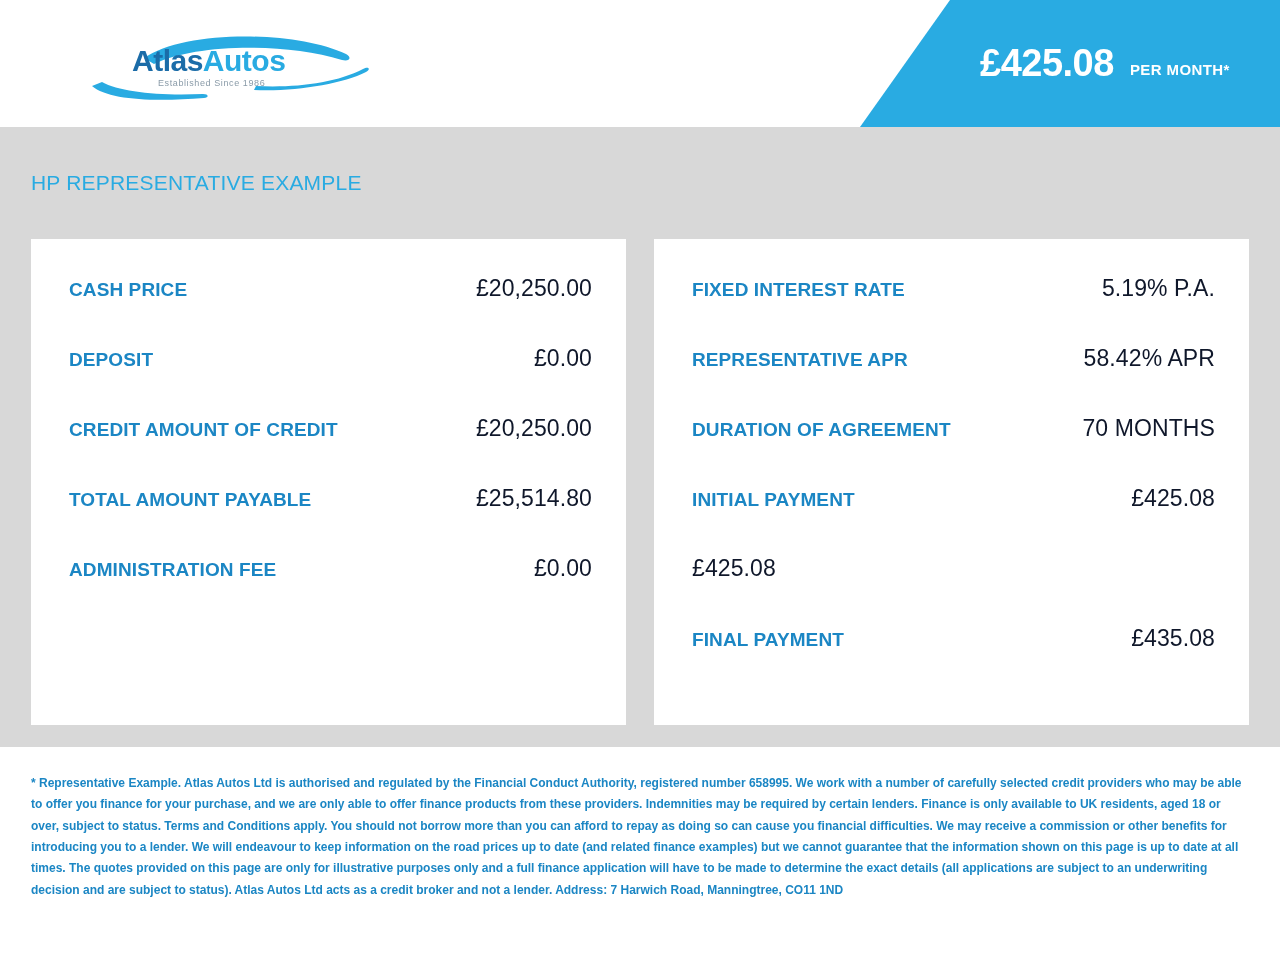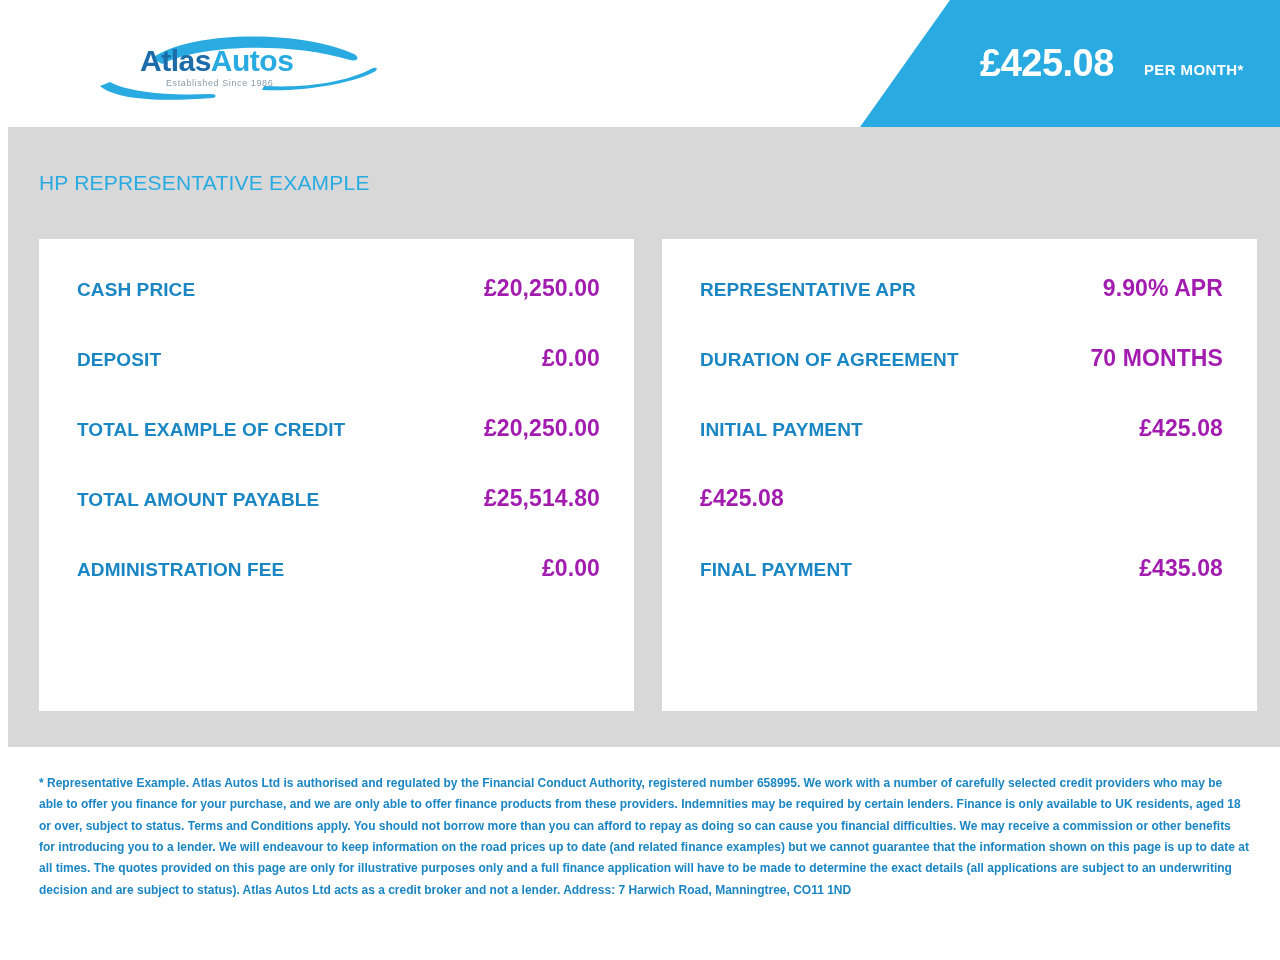--- a/index.html
+++ b/index.html
@@ -8,21 +8,20 @@
     height: 960px;
     font-family: "Liberation Sans", sans-serif;
     background: #ffffff;
     overflow: hidden;
   }
   .page {
     position: relative;
     width: 1280px;
     height: 960px;
     background: #ffffff;
-    padding-left: 8px;
   }
 
   
   .header {
     position: relative;
     height: 127px;
     background: #ffffff;
     overflow: hidden;
   }
   .logo-wrap {
@@ -77,21 +76,21 @@
     color: #ffffff;
     font-size: 38px;
     font-weight: bold;
     letter-spacing: -0.5px;
   }
   .price-period {
     color: #ffffff;
     font-size: 15px;
     font-weight: bold;
     letter-spacing: 0.4px;
-    margin-left: 30px;
+    margin-left: 16px;
     position: relative;
     top: 6px;
   }
 
   
   .body-area {
     position: relative;
     background: #d8d8d8;
     height: 620px;
     padding: 0;
@@ -126,23 +125,23 @@
     height: 70px;
   }
   .row-label {
     color: #1b86c4;
     font-size: 19px;
     font-weight: bold;
     letter-spacing: 0.1px;
     white-space: nowrap;
   }
   .row-value {
-    color: #a21caf;
+    color: #0f172a;
     font-size: 23px;
-    font-weight: bold;
+    font-weight: normal;
     letter-spacing: 0.1px;
     white-space: nowrap;
   }
 
   
   .footer {
     position: relative;
     background: #ffffff;
     padding: 26px 31px 0 31px;
     height: 213px;
@@ -188,37 +187,41 @@
       <div class="card">
         <div class="row">
           <span class="row-label">CASH PRICE</span>
           <span class="row-value">£20,250.00</span>
         </div>
         <div class="row">
           <span class="row-label">DEPOSIT</span>
           <span class="row-value">£0.00</span>
         </div>
         <div class="row">
-          <span class="row-label">TOTAL EXAMPLE OF CREDIT</span>
+          <span class="row-label">CREDIT AMOUNT OF CREDIT</span>
           <span class="row-value">£20,250.00</span>
         </div>
         <div class="row">
           <span class="row-label">TOTAL AMOUNT PAYABLE</span>
           <span class="row-value">£25,514.80</span>
         </div>
         <div class="row">
           <span class="row-label">ADMINISTRATION FEE</span>
           <span class="row-value">£0.00</span>
         </div>
       </div>
 
       <div class="card">
         <div class="row">
+          <span class="row-label">FIXED INTEREST RATE</span>
+          <span class="row-value">5.19% P.A.</span>
+        </div>
+        <div class="row">
           <span class="row-label">REPRESENTATIVE APR</span>
-          <span class="row-value">9.90% APR</span>
+          <span class="row-value">58.42% APR</span>
         </div>
         <div class="row">
           <span class="row-label">DURATION OF AGREEMENT</span>
           <span class="row-value">70 MONTHS</span>
         </div>
         <div class="row">
           <span class="row-label">INITIAL PAYMENT</span>
           <span class="row-value">£425.08</span>
         </div>
         <div class="row">

